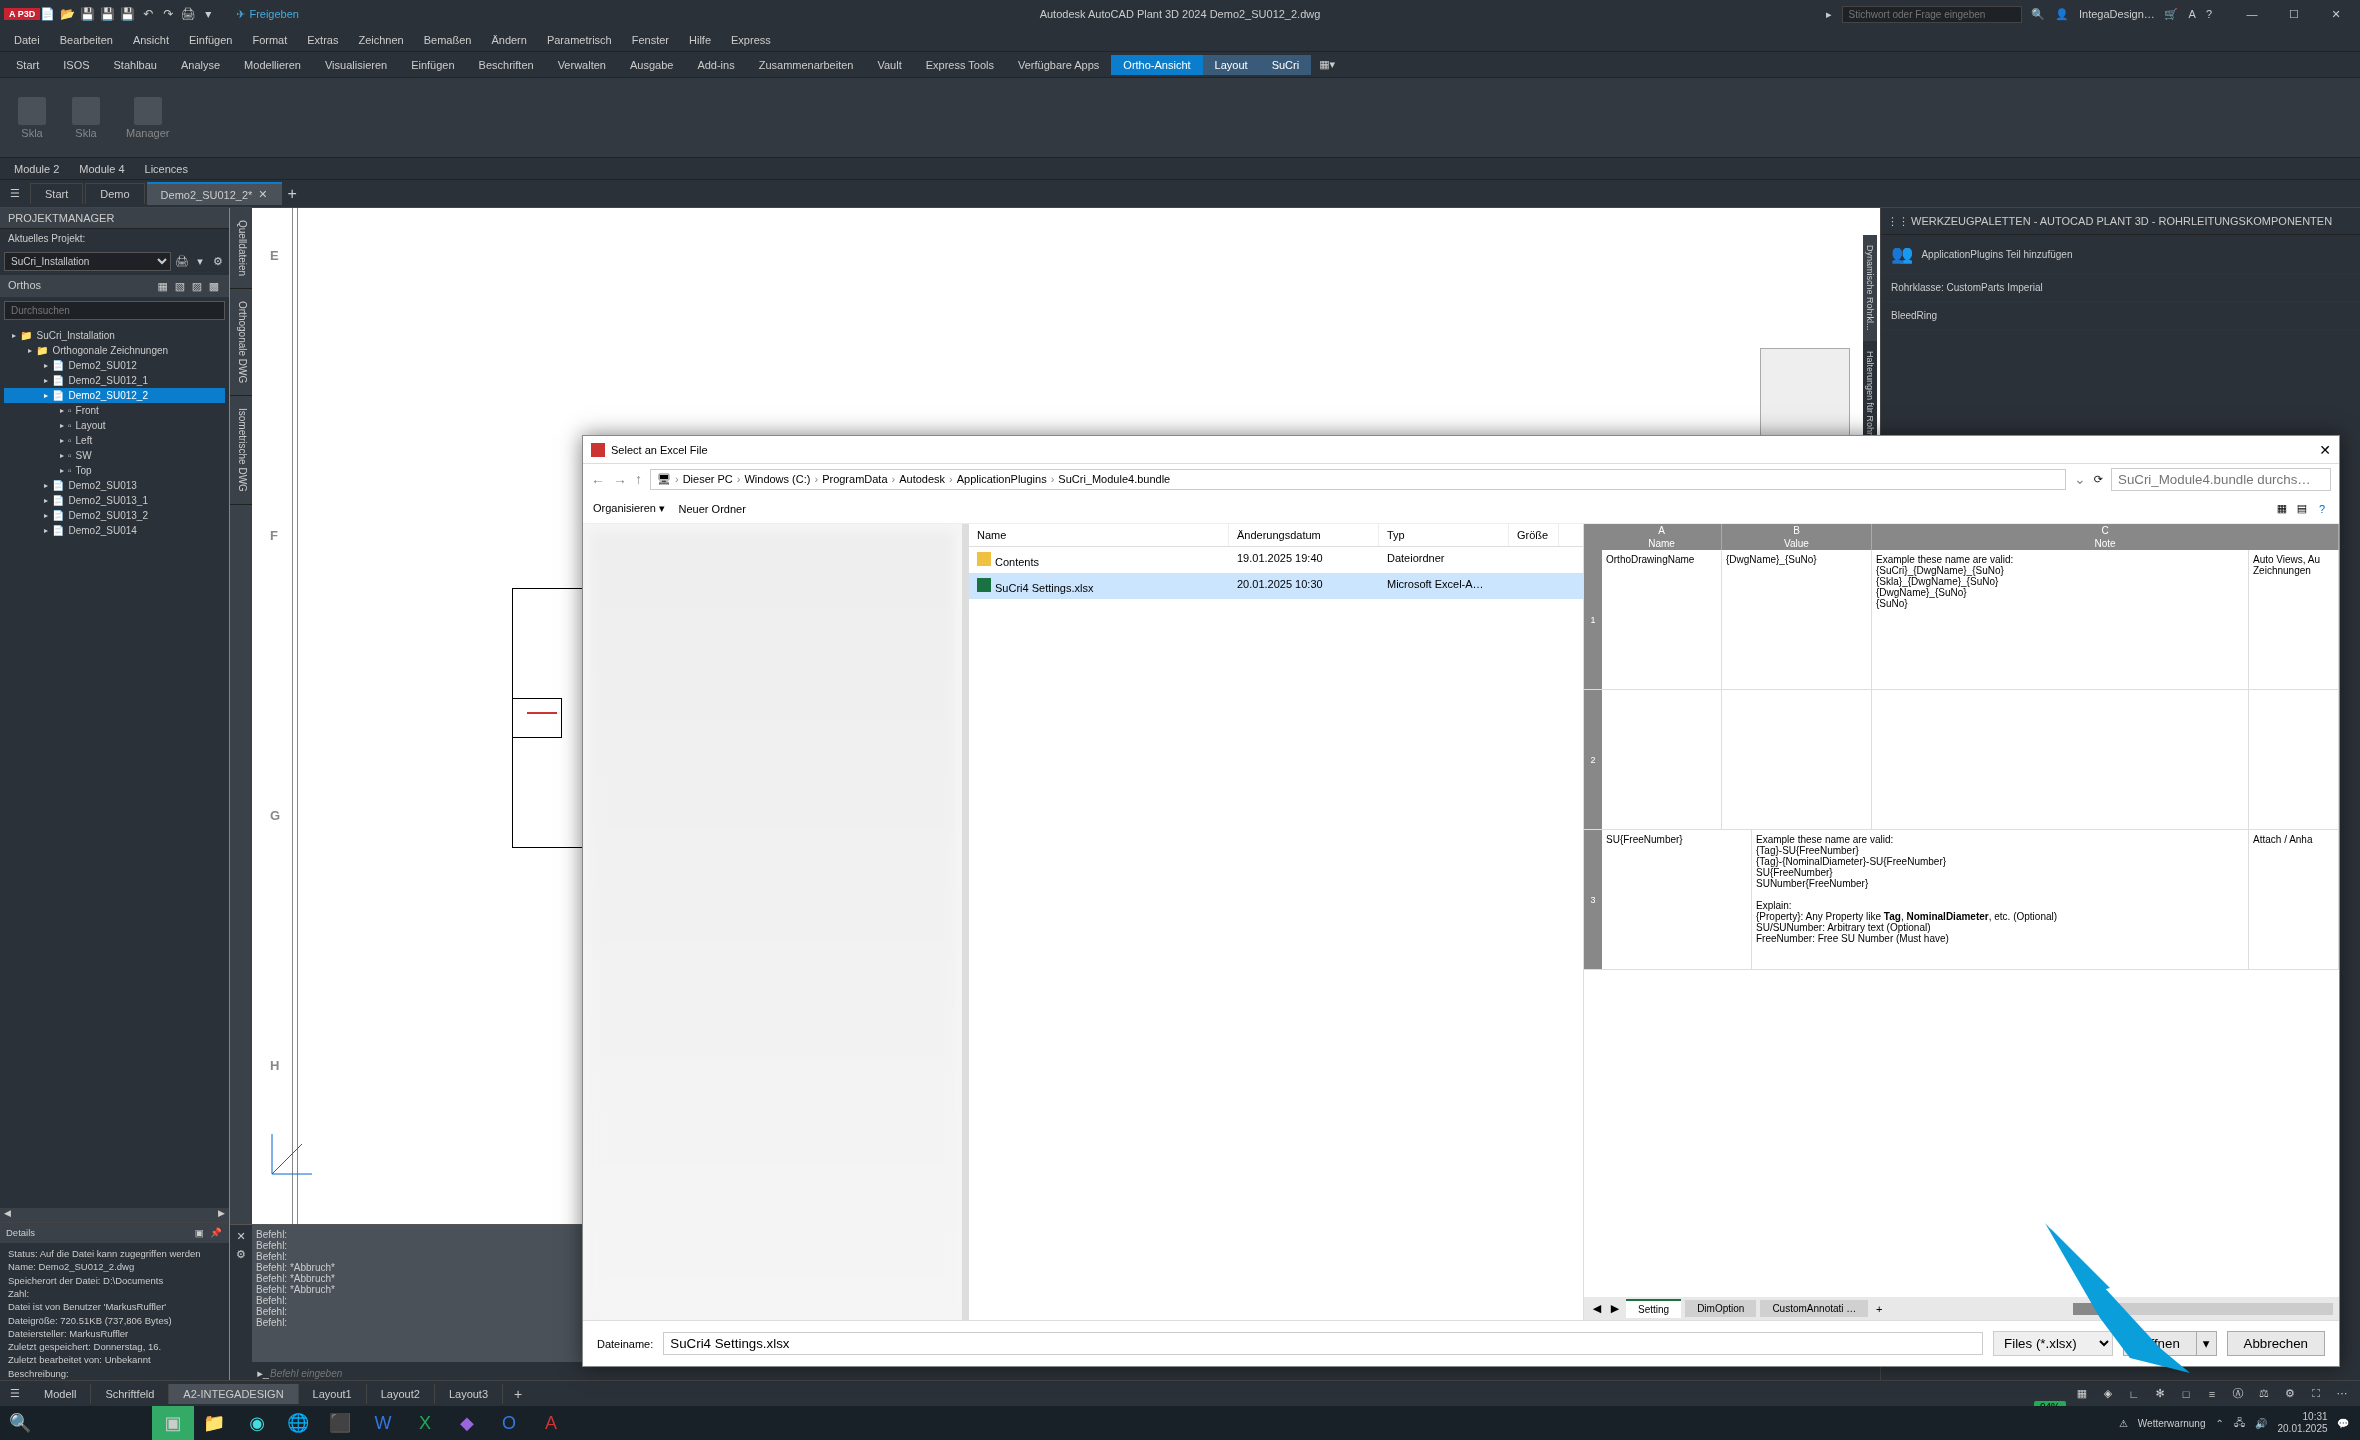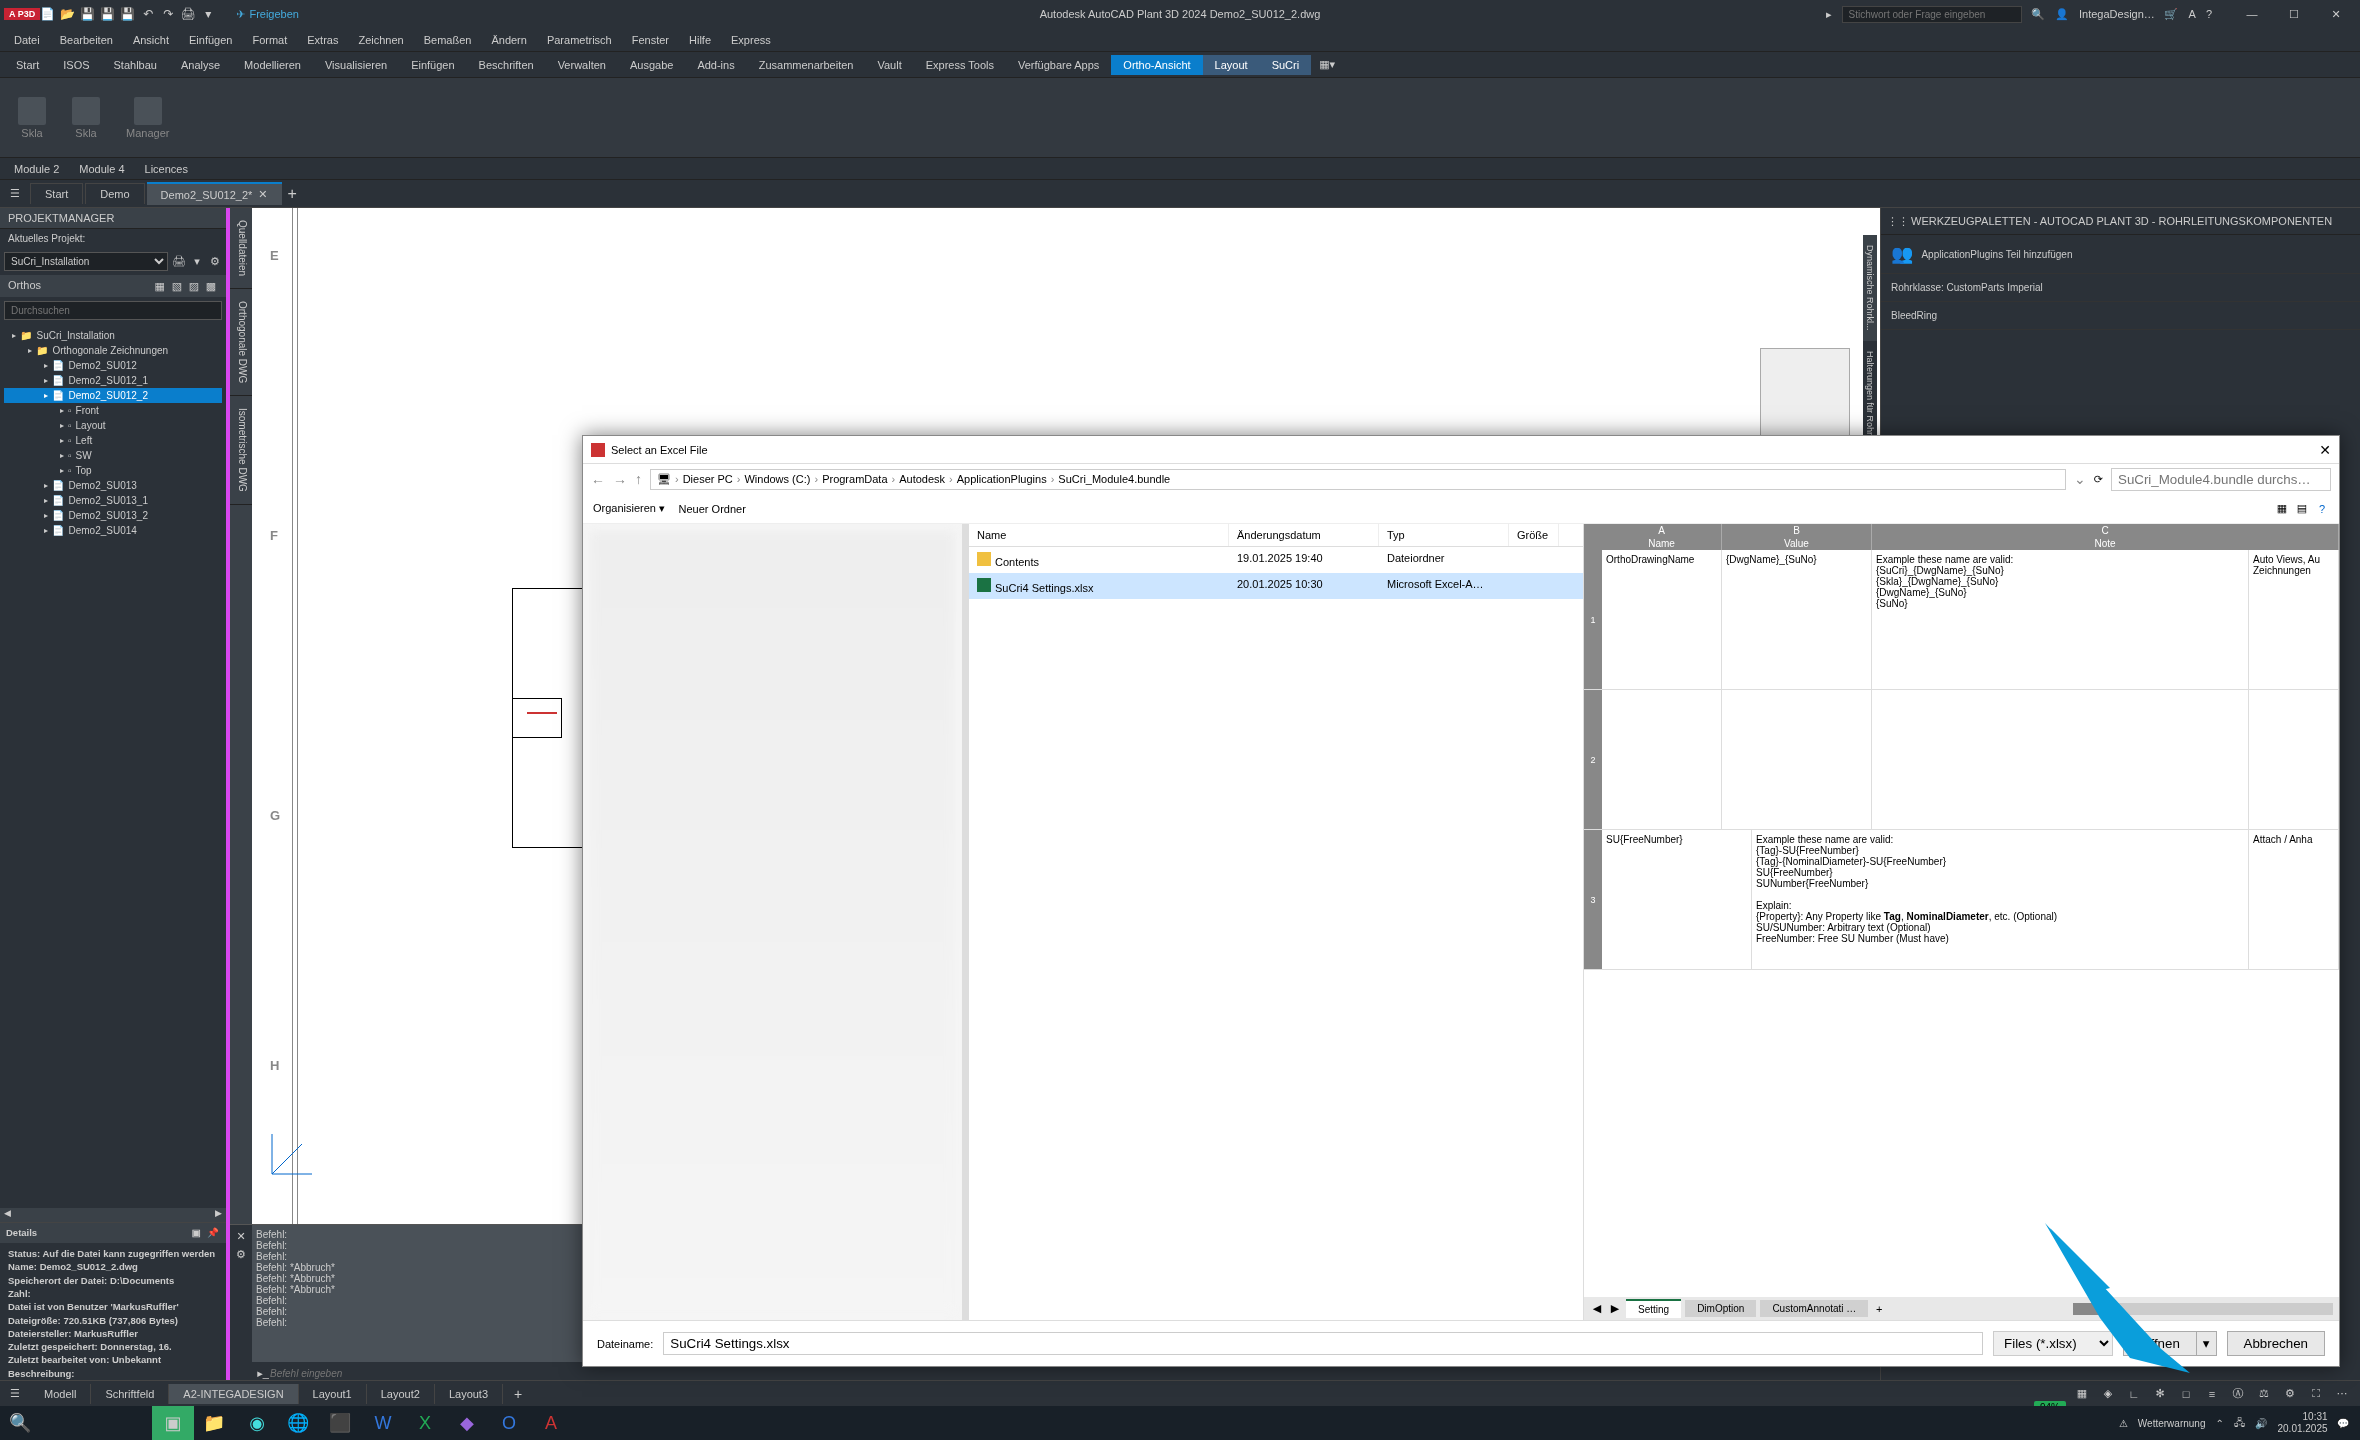--- a/index.html
+++ b/index.html
@@ -36,36 +36,36 @@
 
 
 .file-tabs { height: 28px; background: #2b3138; display: flex; align-items: center; padding-left: 8px; border-bottom: 1px solid #444; }
 .file-tab-btn { padding: 4px 14px; cursor: pointer; color: #ccc; border: 1px solid #444; border-bottom: none; margin-right: 2px; }
 .file-tab { padding: 4px 14px; background: #4a5158; border-top: 2px solid #0a7ecc; cursor: pointer; display: flex; align-items: center; gap: 6px; }
 .file-tab .close { cursor: pointer; }
 .add-tab { margin-left: 6px; font-size: 16px; cursor: pointer; }
 
 
 .main { display: flex; height: calc(100% - 230px - 34px); }
-.left-panel { width: 230px; background: #2b3138; border-right: 4px solid #d946ef; display: flex; flex-direction: column; }
+.left-panel { width: 230px; background: #2b3138; border-right: 1px solid #d946ef; display: flex; flex-direction: column; }
 .panel-header { background: #3a4148; padding: 4px 8px; font-size: 11px; border-bottom: 1px solid #222; }
 .panel-sub { padding: 4px 8px; font-size: 10px; }
 .proj-select-row { padding: 4px; display: flex; gap: 4px; align-items: center; }
 .proj-select { flex: 1; background: #1e2226; border: 1px solid #555; color: #ccc; padding: 2px; font-size: 10px; }
 .orthos-label { padding: 4px 8px; background: #3a4148; display: flex; justify-content: space-between; }
 .search-row { padding: 4px; }
 .search-box { width: 100%; background: #1e2226; border: 1px solid #555; color: #888; padding: 3px 6px; font-size: 10px; }
 .tree { flex: 1; overflow: auto; padding: 4px; font-size: 10px; }
 .tree-item { padding: 2px 0 2px 16px; cursor: pointer; display: flex; align-items: center; gap: 4px; }
 .tree-item.l1 { padding-left: 8px; }
 .tree-item.l2 { padding-left: 24px; }
 .tree-item.l3 { padding-left: 40px; }
 .tree-item.l4 { padding-left: 56px; }
 .tree-item.selected { background: #0a7ecc; color: #fff; }
-.details-panel { padding: 4px 8px; font-size: 9.5px; line-height: 1.4; background: #2b3138; border-top: 1px solid #444; flex: 0 0 auto; font-weight: bold; }
+.details-panel { padding: 4px 8px; font-size: 9.5px; line-height: 1.4; background: #2b3138; border-top: 1px solid #444; flex: 0 0 auto; }
 .details-header { background: #3a4148; padding: 3px 6px; margin: -4px -8px 4px -8px; display: flex; justify-content: space-between; }
 
 
 .canvas-area { flex: 1; background: #fff; position: relative; display: flex; flex-direction: column; }
 .canvas { flex: 1; position: relative; background: #fff; }
 .side-tabs { position: absolute; left: 0; top: 0; bottom: 0; width: 22px; background: #3a4148; display: flex; flex-direction: column; }
 .side-tab { writing-mode: vertical-rl; padding: 12px 4px; cursor: pointer; font-size: 10px; border-bottom: 1px solid #222; }
 .viewport { position: absolute; left: 22px; right: 0; top: 0; bottom: 0; }
 .axis-label { position: absolute; font-size: 13px; color: #888; font-weight: bold; }
 .command-area { height: 160px; background: #3a4148; border-top: 1px solid #555; display: flex; }

